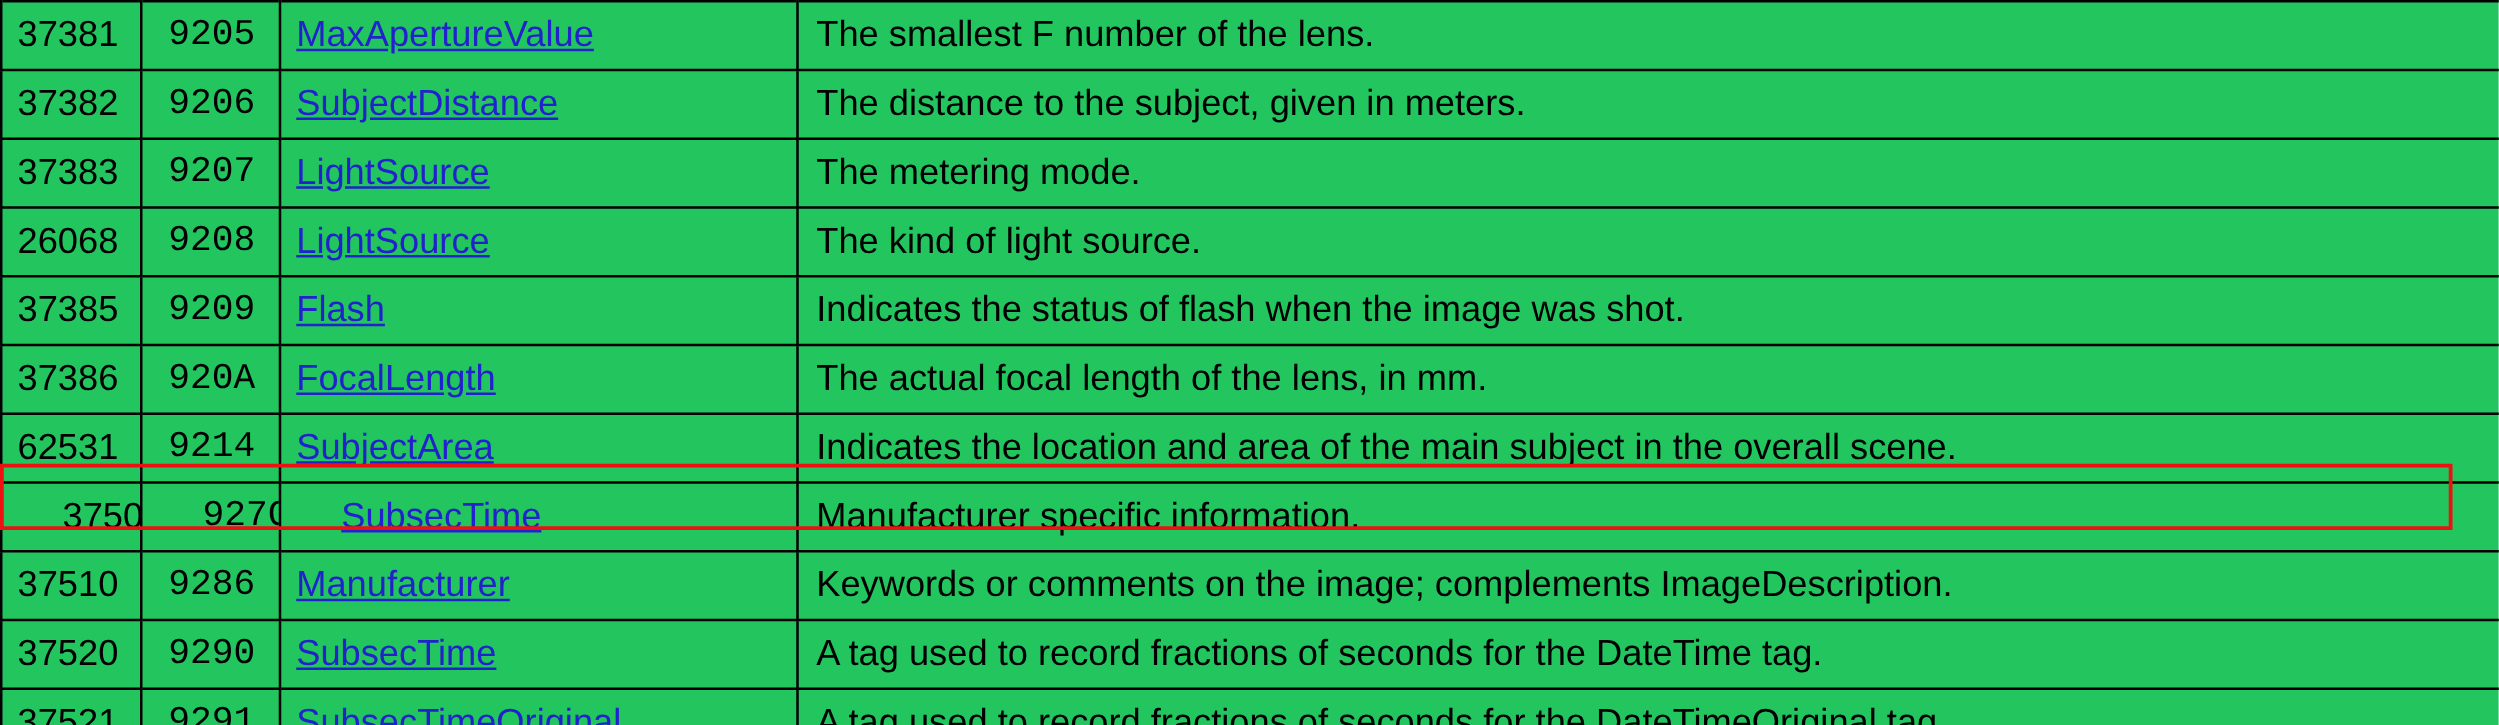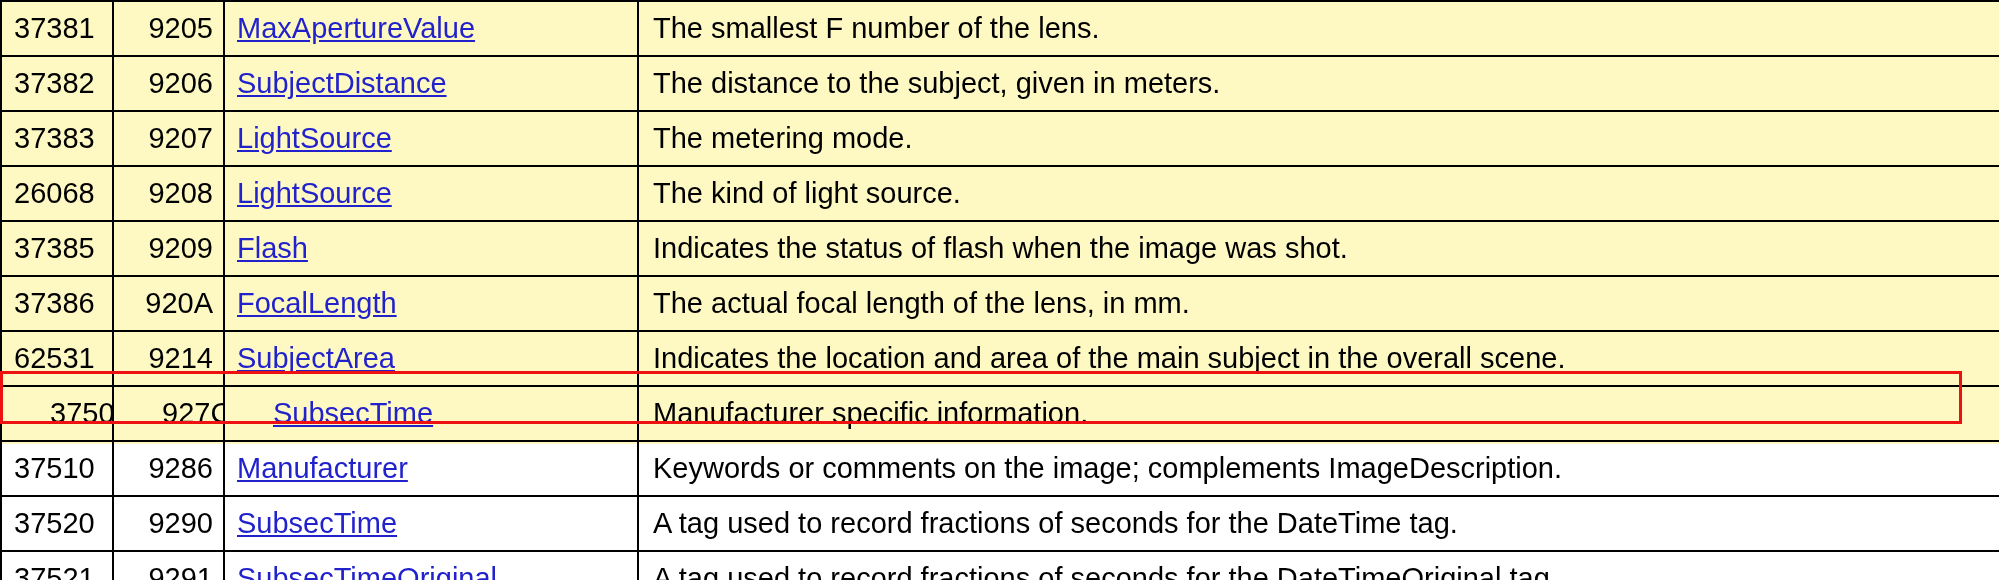--- a/index.html
+++ b/index.html
@@ -9,22 +9,22 @@
   }
   body {
     width: 1999px;
     height: 580px;
     font-family: "Liberation Sans", sans-serif;
     overflow: hidden;
   }
   .page {
     position: relative;
     width: 1999px;
-    height: 444px;
-    background: #fef9c3;
+    height: 580px;
+    background: #22c55e;
   }
   table.tag-table {
     border-collapse: collapse;
     table-layout: fixed;
     width: 1964px;
     margin: 0;
     border-top: 2px solid #000000;
   }
   table.tag-table td {
     border-right: 2px solid #000000;
@@ -38,21 +38,22 @@
     white-space: nowrap;
     overflow: hidden;
   }
   table.tag-table td.col-dec {
     width: 88px;
     border-left: 2px solid #000000;
     text-align: left;
   }
   table.tag-table td.col-hex {
     width: 87px;
-    text-align: right;
+    text-align: center;
+    font-family: Liberation Mono, monospace;
   }
   table.tag-table td.col-name {
     width: 390px;
   }
   table.tag-table td.col-desc {
     width: 1355px;
     padding-left: 14px;
   }
   a.tag-link {
     color: #2222cc;

